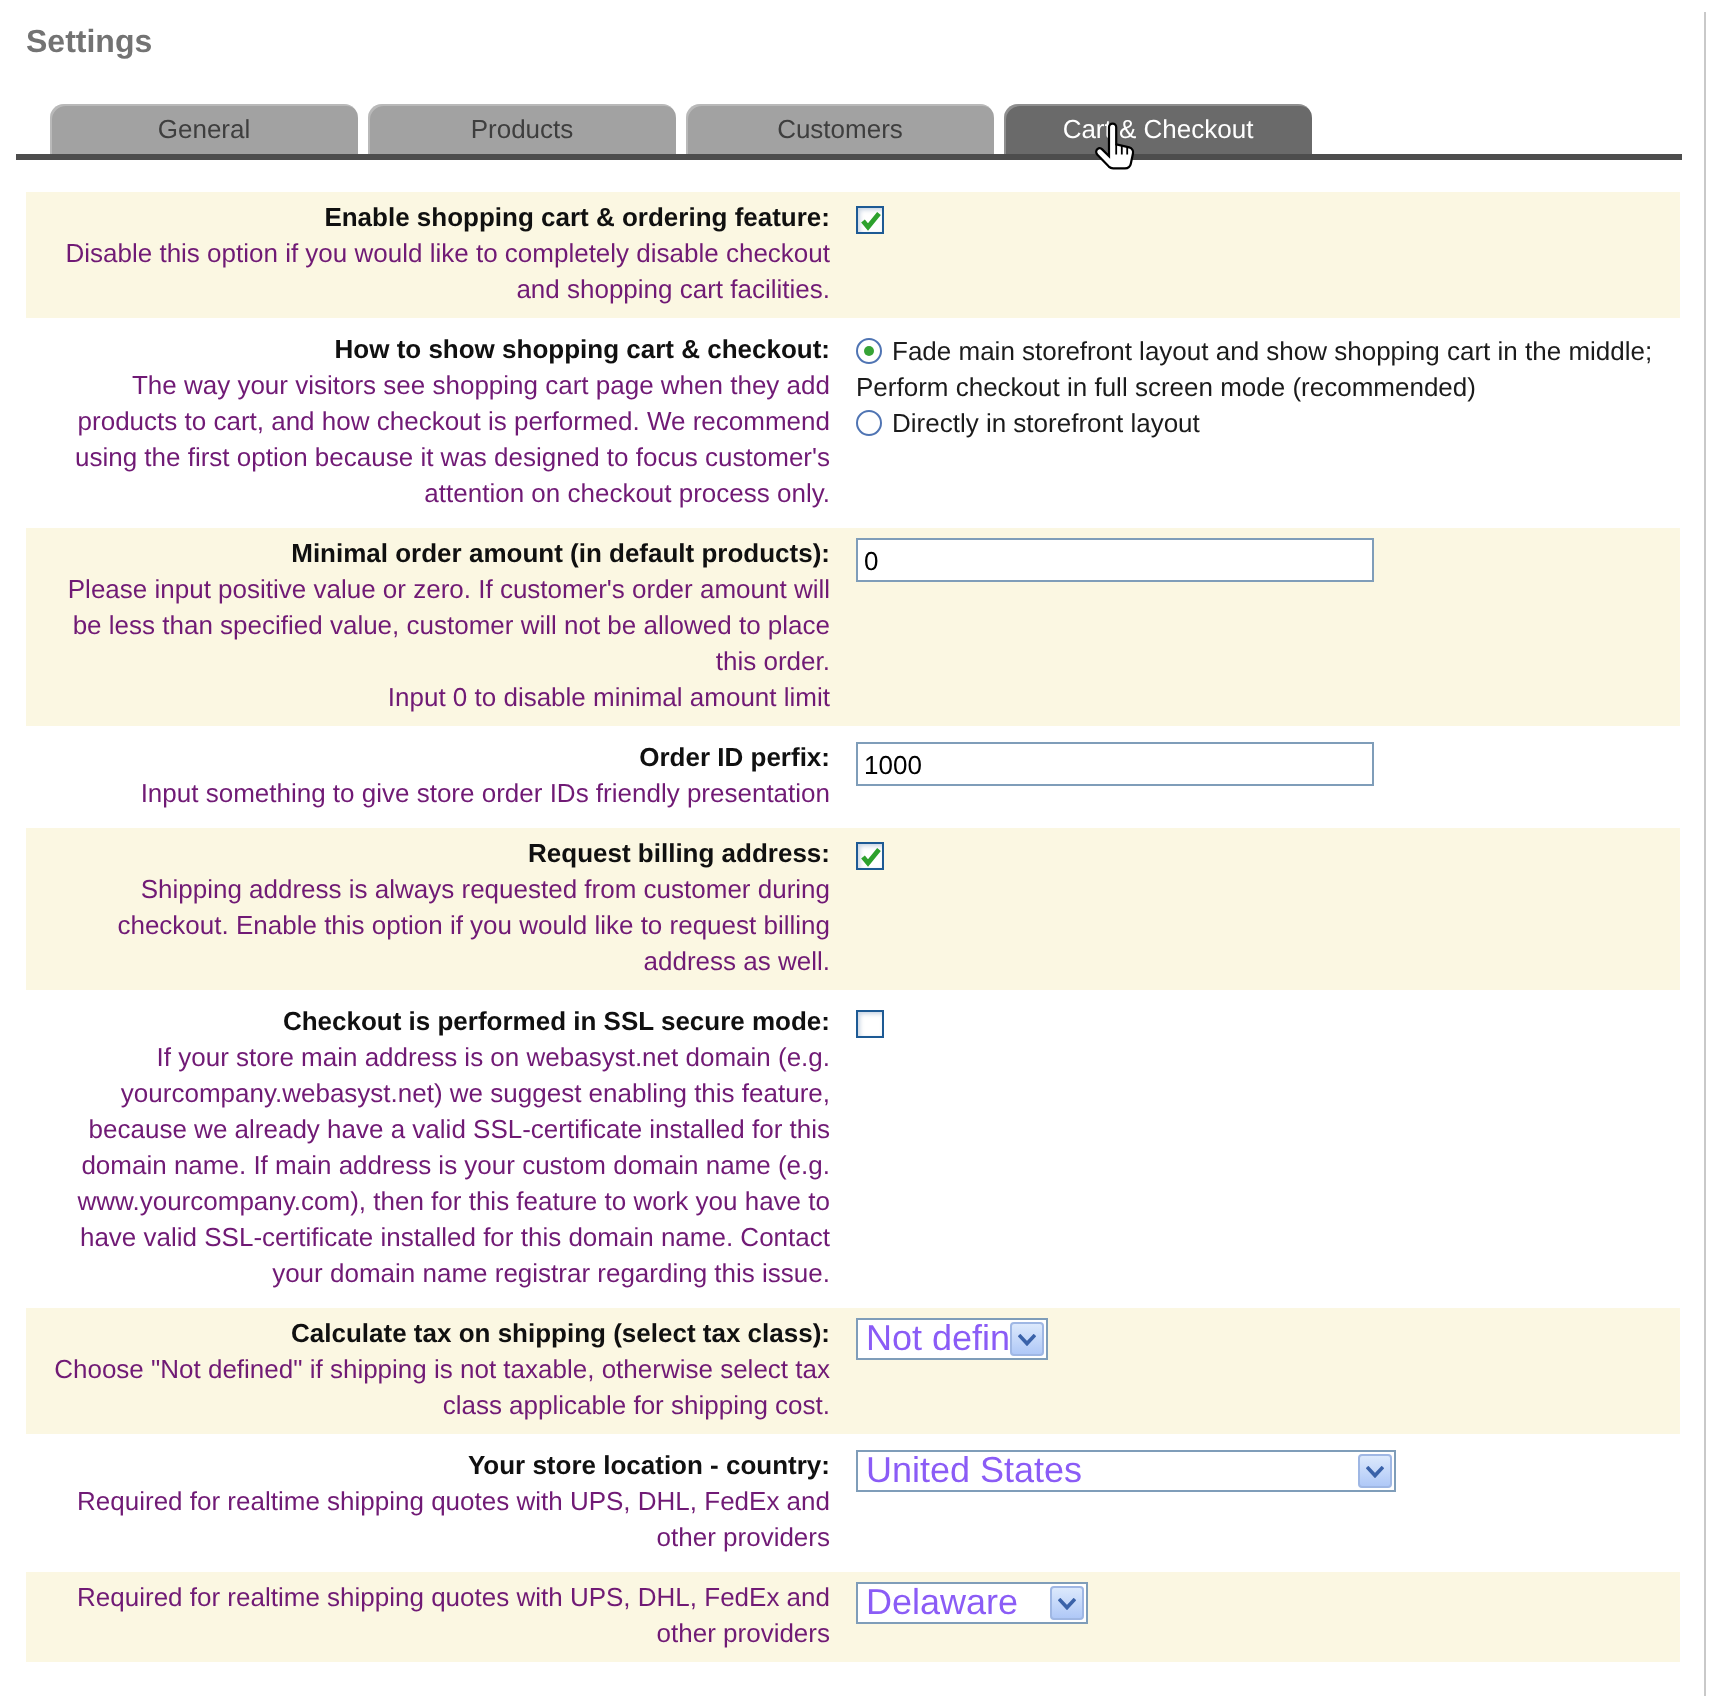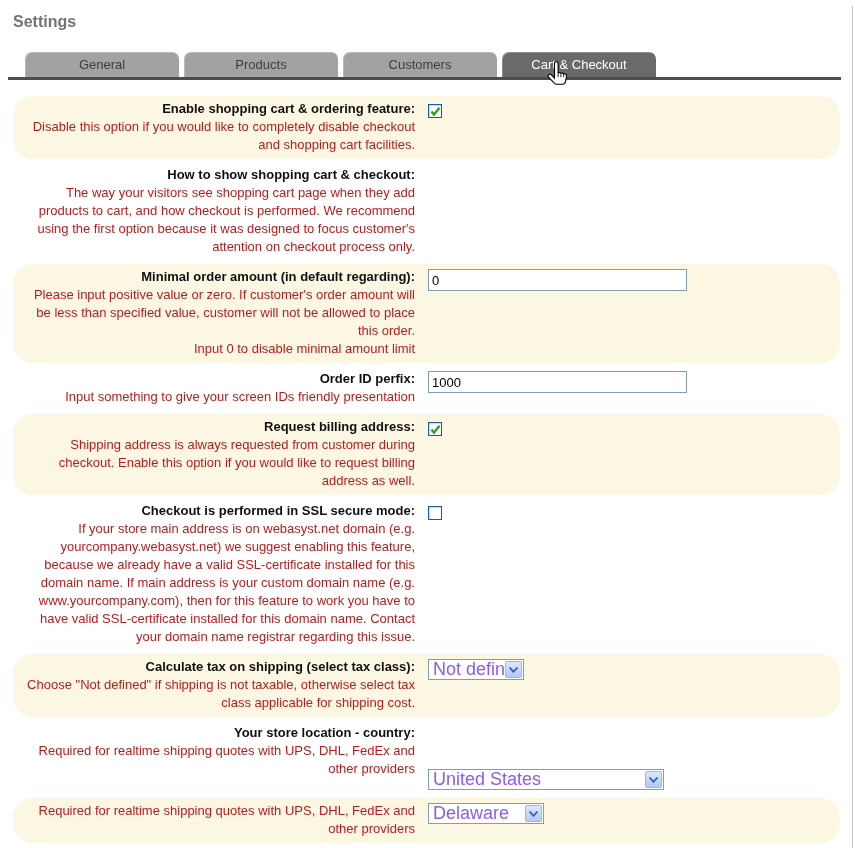--- a/index.html
+++ b/index.html
@@ -34,35 +34,34 @@
   }
   .tab-underline {
     height: 3px; background: #4d4d4d;
     margin: 0 14px 0 8px;
   }
   .form { margin-top: 16px; }
   .row {
     display: flex;
     margin: 0 15px 3px 13px;
     padding: 4px 0 5px 0;
-    border-radius: 20px;
   }
   .row.hl { background: #fbf7e2; }
   .cell-left {
     width: 402px; flex: none;
     text-align: right;
     padding-left: 8px;
   }
   .cell-right {
     flex: 1;
     padding-left: 13px;
     padding-top: 1px;
   }
   .lbl { font-weight: bold; font-size: 13px; line-height: 18px; color:#101010; }
-  .desc { font-size: 13px; line-height: 18px; color: #b91c1c; }
+  .desc { font-size: 13px; line-height: 18px; color: #701a75; }
   
   .xp-checkbox {
     display: inline-block; width: 14px; height: 14px;
     background: #fff;
     border: 1px solid #1d5a94;
     box-shadow: inset 1px 1px 2px rgba(30,80,140,.25);
     vertical-align: middle; margin-top: 1px;
     cursor: pointer;
   }
   .xp-checkbox svg { display:block; margin:1px 0 0 1px; }
@@ -99,21 +98,21 @@
     flex: 1; font-size: 18px; color:#8b5cf6;
     padding: 0 4px; white-space: nowrap; overflow: hidden;
   }
   .xp-select .arrow {
     flex: none; width: 17px; height: 17px; margin: 1px;
     border: 1px solid #9fb7e4; border-radius: 2px;
     background: linear-gradient(#dce9fc, #afc8f7);
     display: flex; align-items: center; justify-content: center;
   }
   .sel-tax { width: 96px; }
-  .sel-country { width: 236px; margin-top: 44px; }
+  .sel-country { width: 270px; }
   .sel-state { width: 116px; justify-content: space-between; }
   .right-line {
     position: absolute; top: 6px; bottom: 0; right: 2px;
     width: 1px; background: #c9c9c9;
   }
   .cursor-overlay {
     position: absolute; left: 547px; top: 61px;
     width: 22px; height: 29px;
     pointer-events: none; z-index: 10;
   }
@@ -143,37 +142,41 @@
             <path d="M1.5 5.5 L4 8.5 L9.5 1.8" fill="none" stroke="#2da12d" stroke-width="2.4"></path>
           </svg></span>
     </div>
   </div>
 
   <div class="row">
     <div class="cell-left">
       <div class="lbl">How to show shopping cart &amp; checkout:</div>
       <div class="desc">The way your visitors see shopping cart page when they add products to cart, and how checkout is performed. We recommend using the first option because it was designed to focus customer's attention on checkout process only.</div>
     </div>
-  </div>
-
-  <div class="row hl">
-    <div class="cell-left">
-      <div class="lbl">Minimal order amount (in default regarding):</div>
+    <div class="cell-right">
+      <label class="radio-option"><span class="xp-radio selected"></span><span>Fade main storefront layout and show shopping cart in the middle; Perform checkout in full screen mode (recommended)</span></label>
+      <label class="radio-option"><span class="xp-radio"></span><span>Directly in storefront layout</span></label>
+    </div>
+  </div>
+
+  <div class="row hl">
+    <div class="cell-left">
+      <div class="lbl">Minimal order amount (in default products):</div>
       <div class="desc">Please input positive value or zero. If customer's order amount will be less than specified value, customer will not be allowed to place this order.</div>
       <div class="desc">Input 0 to disable minimal amount limit</div>
     </div>
     <div class="cell-right">
       <input class="xp-input" type="text" value="0" style="">
     </div>
   </div>
 
   <div class="row">
     <div class="cell-left">
       <div class="lbl">Order ID perfix:</div>
-      <div class="desc">Input something to give your screen IDs friendly presentation</div>
+      <div class="desc">Input something to give store order IDs friendly presentation</div>
     </div>
     <div class="cell-right">
       <input class="xp-input" type="text" value="1000" style="">
     </div>
   </div>
 
   <div class="row hl">
     <div class="cell-left">
       <div class="lbl">Request billing address:</div>
       <div class="desc">Shipping address is always requested from customer during checkout. Enable this option if you would like to request billing address as well.</div>

